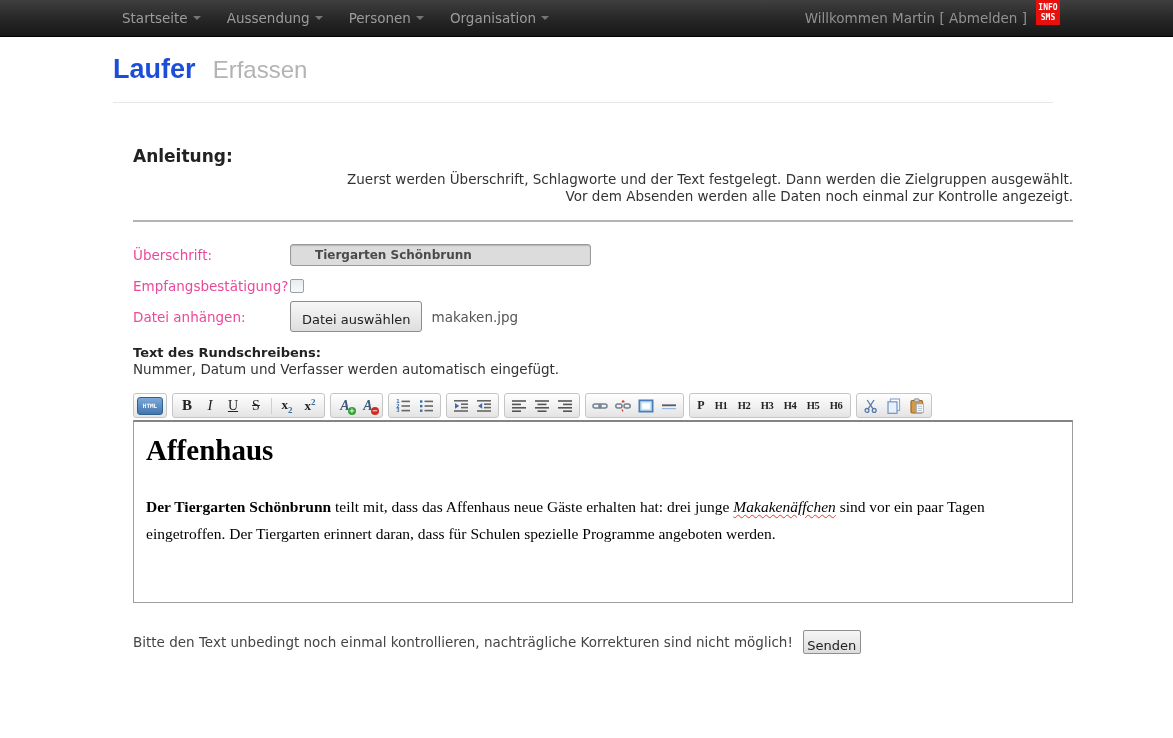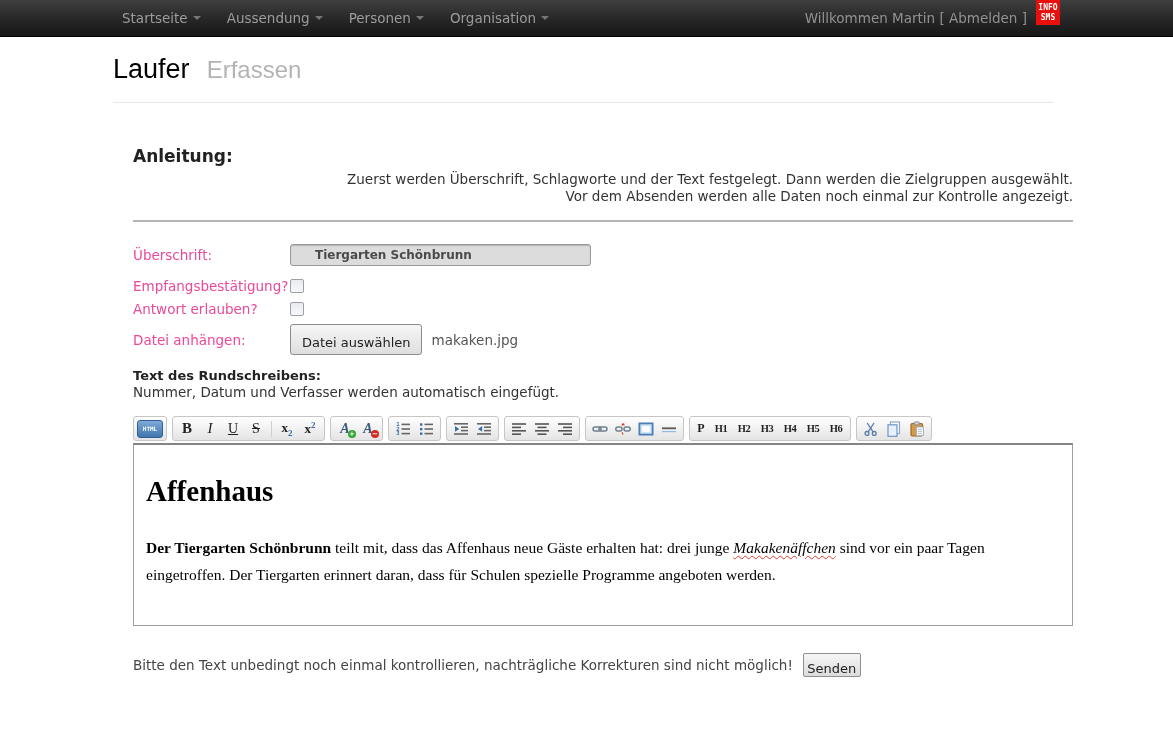--- a/index.html
+++ b/index.html
@@ -62,21 +62,21 @@
     padding-top: 3px;
     text-transform: uppercase;
     letter-spacing: 0;
     cursor: pointer;
   }
   .logo span { display: block; }
 
   
   .page { margin-left: 113px; width: 940px; padding-top: 14px; }
   .page-title { line-height: 32px; margin-bottom: 16px; }
-  .page-title .t1 { font-family: "Liberation Sans", sans-serif; font-weight: normal; font-size: 27px; color: #000000; }
+  .page-title .t1 { font-family: "Liberation Sans", sans-serif; font-weight: bold; font-size: 27px; color: #1d4ed8; }
   .page-title .t2 { font-family: "Liberation Sans", sans-serif; font-weight: 400; font-size: 24px; color: #b3b3b3; margin-left: 6px; }
   .hr-light { border: 0; border-top: 1px solid #e7e7e7; height: 0; }
 
   .inner { margin-left: 20px; width: 940px; }
 
   .anleitung-h { margin-top: 43px; font-size: 17px; font-weight: bold; color: #222; margin-bottom: 5px; }
   .anleitung-line { font-size: 13.5px; color: #333; line-height: 16.5px; text-align: right; }
   .hr-dark { border: 0; border-top: 2px solid #b4b4b4; height: 0; margin-top: 16px; }
 
   
@@ -182,21 +182,21 @@
   .g-p { font-weight: bold; font-size: 12px; }
   .g-h { font-weight: bold; font-size: 10.5px; letter-spacing: -0.5px; min-width: 18px; }
 
   
   .editor-box {
     margin-top: 2px;
     width: 940px; height: 183px;
     background: #fff;
     border: 1px solid #9e9e9e;
     border-top: 2px solid #848484;
-    padding: 28px 12px;
+    padding: 10px 12px;
     overflow: hidden;
     cursor: text;
   }
   .editor-box h1 {
     font-family: "Liberation Serif", serif;
     font-size: 29px; font-weight: bold; color: #000;
     margin: 2px 0 0 0;
   }
   .editor-box p {
     margin-top: 26px;
@@ -281,24 +281,20 @@
           <span>Tiergarten Schönbrunn</span>
         </div>
       </div>
 
 
       <div class="frow frow-cb">
         <label class="flabel">Empfangsbestätigung?</label>
         <input type="checkbox" class="checkbox" style="">
       </div>
 
-      <div class="frow frow-cb">
-        <label class="flabel">Antwort erlauben?</label>
-        <input type="checkbox" class="checkbox" style="">
-      </div>
 
       <div class="frow" style="margin-bottom:12px;">
         <label class="flabel">Datei anhängen:</label>
         <button class="file-btn">Datei auswählen</button>
         <span class="file-name">makaken.jpg</span>
       </div>
     </div>
 
     <div class="rs-heading">Text des Rundschreibens:</div>
     <div class="rs-note">Nummer, Datum und Verfasser werden automatisch eingefügt.</div>

